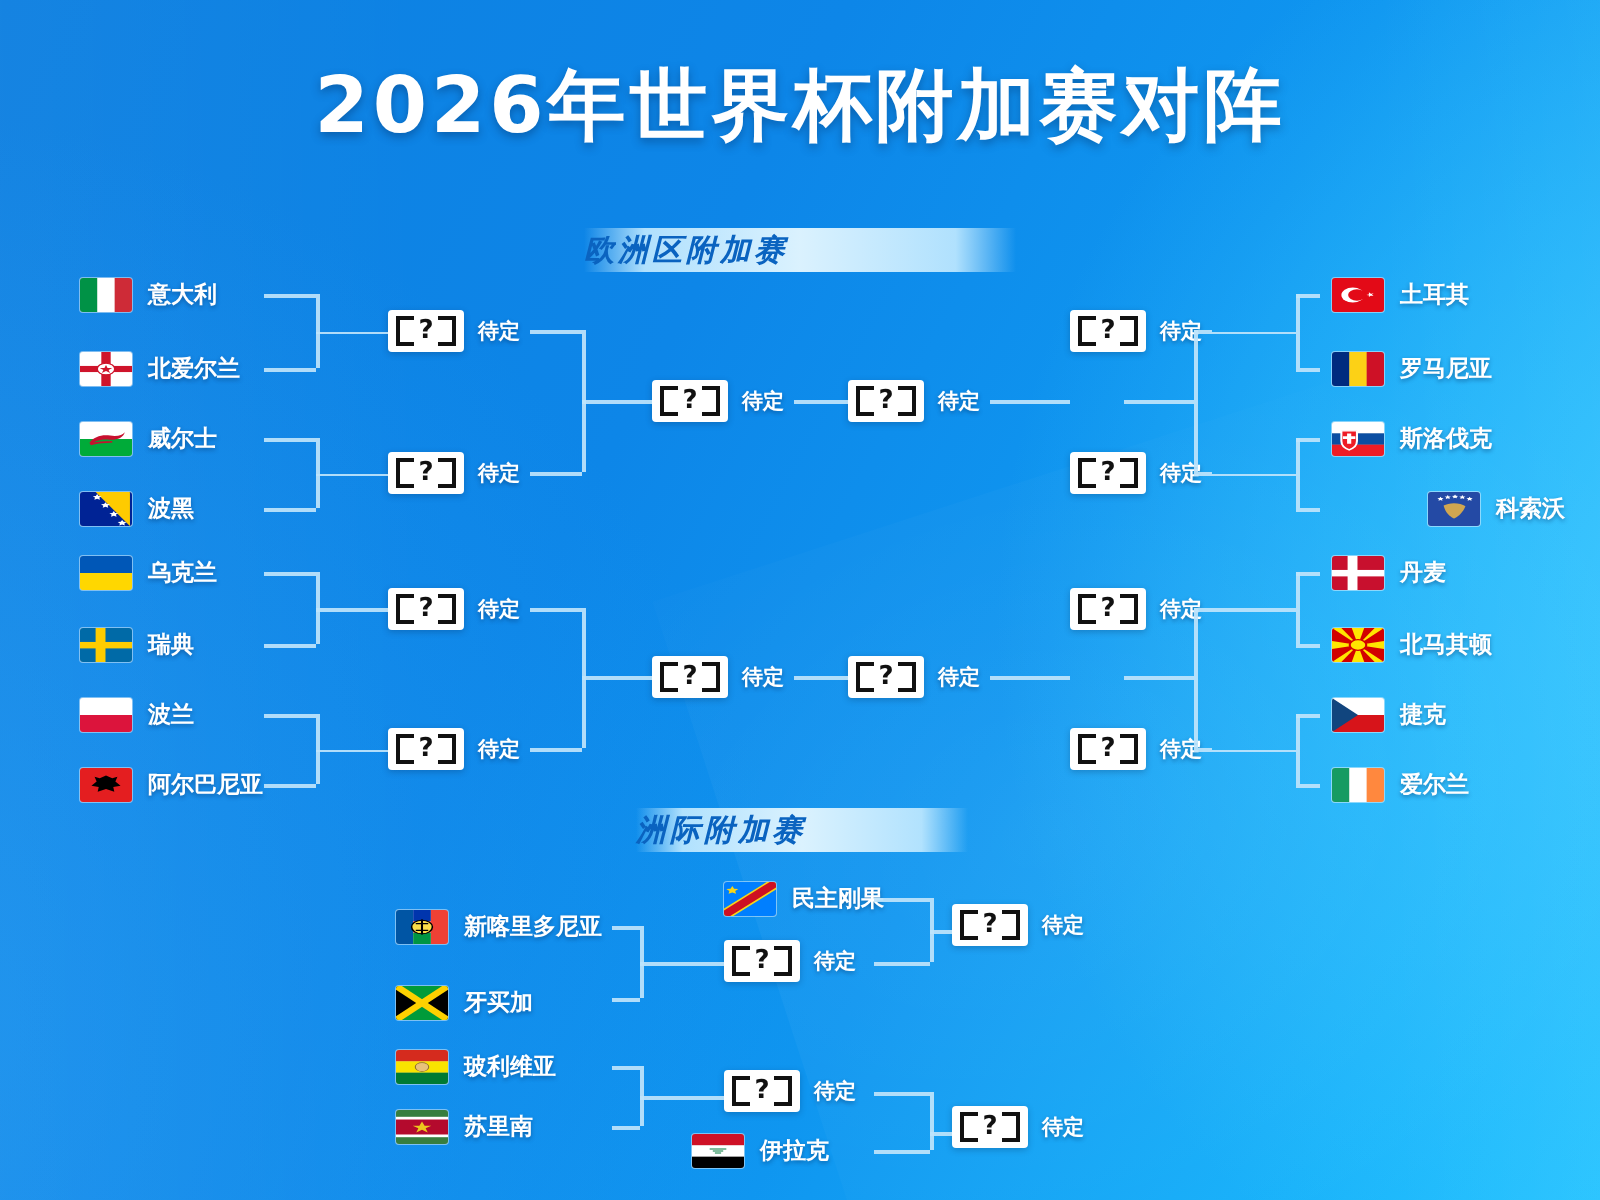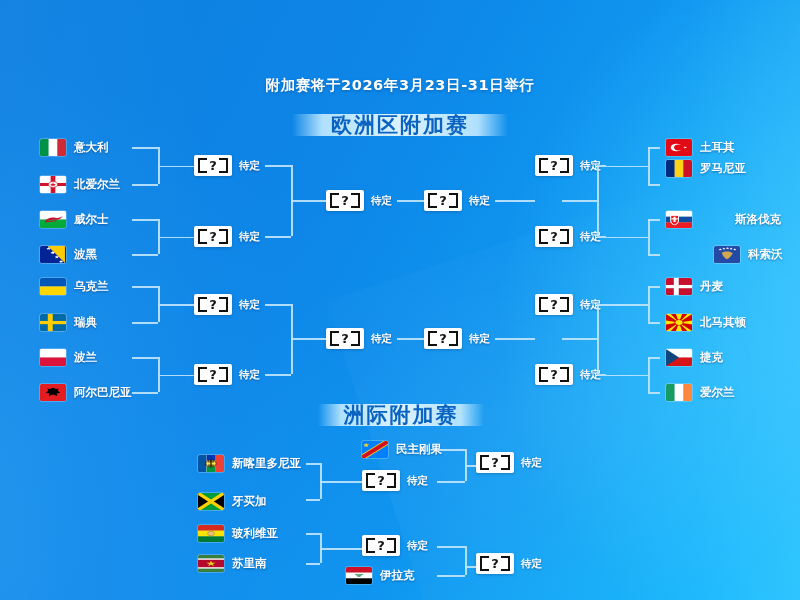--- a/index.html
+++ b/index.html
@@ -38,25 +38,26 @@
   }
   .subtitle{
     position:absolute;left:0;right:0;top:76px;text-align:center;
     font-size:14.5px;font-weight:bold;color:#ffffff;letter-spacing:.6px;
     text-shadow:0 1px 3px rgba(0,40,90,.35);
     font-family:"DejaVu Sans","Liberation Sans",sans-serif;
   }
 
   
   .banner{
-    position:absolute;height:22px;line-height:22px;text-align:center;
-    color:#0a63c0;font-size:21px;font-weight:bold;letter-spacing:2px;
+    position:absolute;height:22px;line-height:22px;text-align:left;
+    color:#0a63c0;font-size:15px;font-weight:bold;letter-spacing:2px;
     background:linear-gradient(90deg,rgba(175,225,255,0) 0%,rgba(190,232,255,.92) 14%,
                rgba(225,245,255,.97) 50%,rgba(190,232,255,.92) 86%,rgba(175,225,255,0) 100%);
     font-family:"DejaVu Sans","Liberation Sans",sans-serif;
+    font-style:italic;
   }
   #banner-europe{left:292px;top:114px;width:216px;}
   #banner-inter{left:318px;top:404px;width:166px;}
 
   
   .team{position:absolute;display:flex;align-items:center;height:18px;}
   .flag{width:26px;height:17px;border-radius:1.5px;overflow:hidden;flex:0 0 26px;
         box-shadow:0 0 0 .5px rgba(255,255,255,.45);position:relative;background:#ccc;}
   .flag svg{display:block;width:26px;height:17px;}
   .tname{margin-left:8px;color:#ffffff;font-size:11.5px;font-weight:bold;white-space:nowrap;
@@ -86,21 +87,21 @@
 </style>
 </head>
 <body>
 
 <div id="stage">
 
   <div class="swoosh sw1"></div>
   <div class="swoosh sw2"></div>
   <div class="swoosh sw3"></div>
 
-  <div class="subtitle">附加赛将于2026年3月23日-31日举行</div>
+  <div class="title">2026年世界杯附加赛对阵</div>
 
   <div class="banner" id="banner-europe">欧洲区附加赛</div>
   <div class="banner" id="banner-inter">洲际附加赛</div>
 
 <div class="team" style="left: 40px; top: 138px;">
       <div class="flag">
         <svg viewBox="0 0 100 100" preserveAspectRatio="none">
           <rect x="0" y="0" width="33.733333333333334" height="100" fill="#009246"></rect>
           <rect x="33.333333333333336" y="0" width="33.733333333333334" height="100" fill="#ffffff"></rect>
           <rect x="66.66666666666667" y="0" width="33.733333333333334" height="100" fill="#ce2b37"></rect>
@@ -187,31 +188,31 @@
       <div class="flag">
         <svg viewBox="0 0 100 100" preserveAspectRatio="none">
           <rect width="100" height="100" fill="#e30a17"></rect>
       <circle cx="40" cy="50" r="22" fill="#fff"></circle>
       <circle cx="48" cy="50" r="17" fill="#e30a17"></circle>
       <path d="M66 50 l14-5 -9 11 0-14 9 11z" fill="#fff"></path>
         </svg>
       </div>
       <span class="tname">土耳其</span>
     </div>
-    <div class="team" style="left: 666px; top: 159px; text-align: right;">
+    <div class="team" style="left: 666px; top: 175px; text-align: right;">
       <div class="flag">
         <svg viewBox="0 0 100 100" preserveAspectRatio="none">
           <rect x="0" y="0" width="33.733333333333334" height="100" fill="#002b7f"></rect>
           <rect x="33.333333333333336" y="0" width="33.733333333333334" height="100" fill="#fcd116"></rect>
           <rect x="66.66666666666667" y="0" width="33.733333333333334" height="100" fill="#ce1126"></rect>
         </svg>
       </div>
       <span class="tname">罗马尼亚</span>
     </div>
-    <div class="team" style="left: 666px; top: 210px; gap: 35px;">
+    <div class="team" style="left: 666px; top: 210px;">
       <div class="flag">
         <svg viewBox="0 0 100 100" preserveAspectRatio="none">
           <rect x="0" y="0" width="100" height="33.733333333333334" fill="#ffffff"></rect>
           <rect x="0" y="33.333333333333336" width="100" height="33.733333333333334" fill="#0b4ea2"></rect>
           <rect x="0" y="66.66666666666667" width="100" height="33.733333333333334" fill="#ee1c25"></rect>
       <path d="M18 26 h30 v30 q0 18 -15 26 q-15 -8 -15 -26 Z" fill="#ee1c25" stroke="#fff" stroke-width="4"></path>
       <path d="M29 34 h8 v8 h8 v8 h-8 v14 h-8 v-14 h-8 v-8 h8z" fill="#fff"></path>
         </svg>
       </div>
       <span class="tname">斯洛伐克</span>

